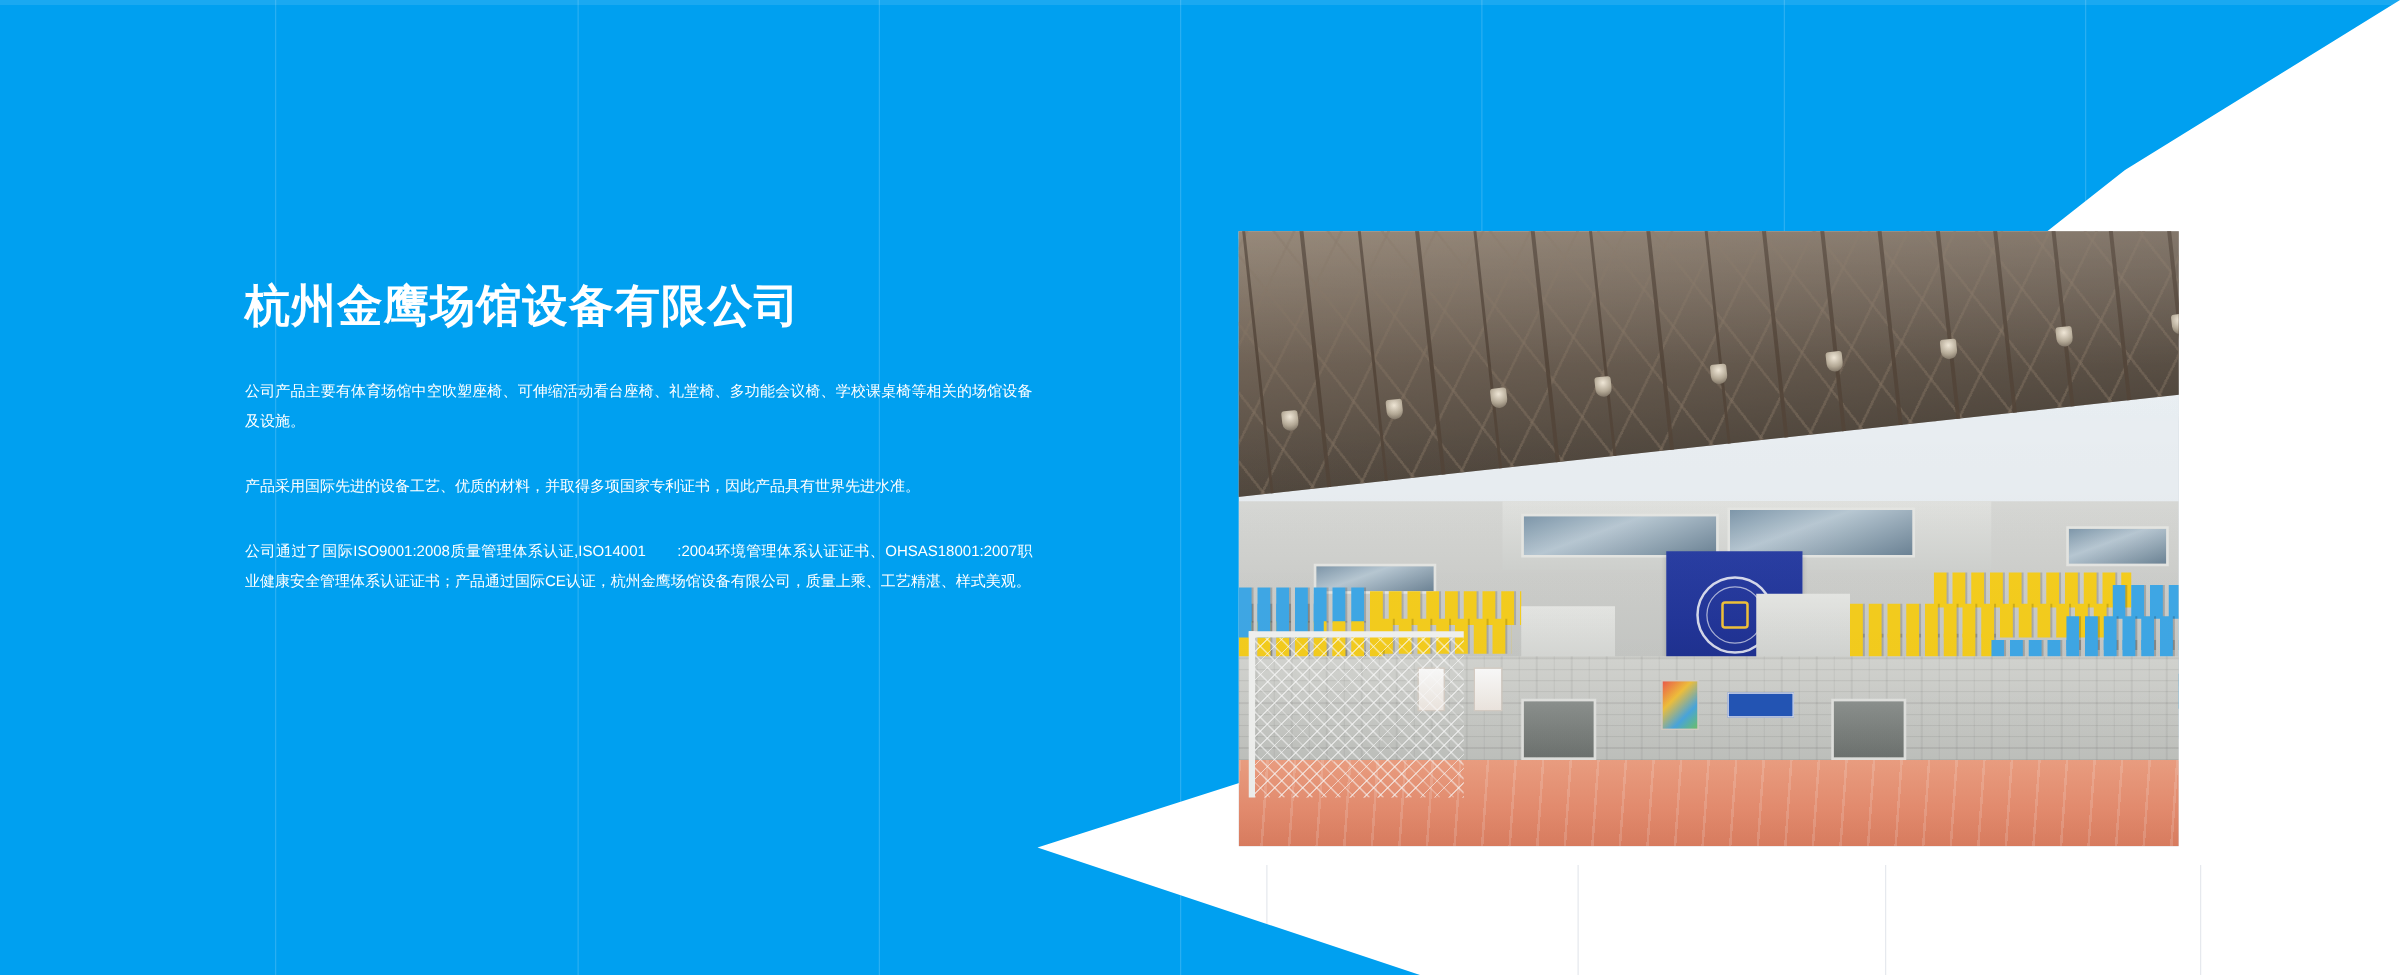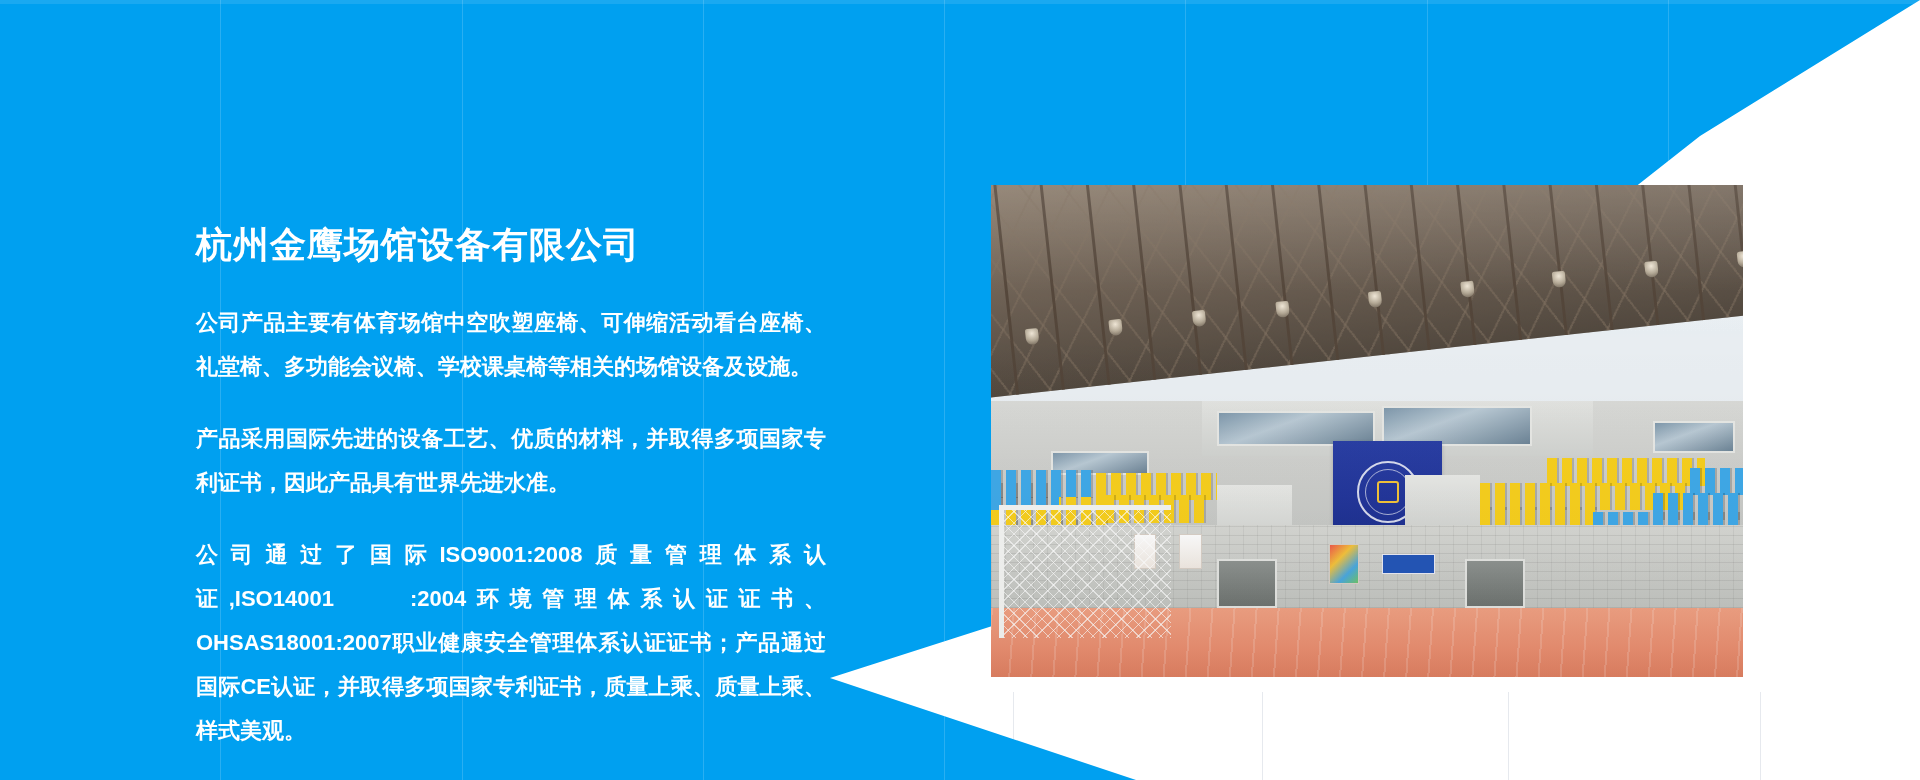--- a/index.html
+++ b/index.html
@@ -79,23 +79,23 @@
   }
   .copy h1 {
     font-size:36px;
     line-height:1.25;
     font-weight:bold;
     letter-spacing:1px;
     margin-bottom:34px;
     white-space:nowrap;
   }
   .copy p {
-    font-size:22px;
+    font-size:12px;
     line-height:2.0;
-    font-weight:700;
+    font-weight:400;
     margin-bottom:28px;
     text-align:justify;
   }
   .copy p:last-child { margin-bottom:0; }
 
   
   .photo-frame {
     position:absolute;
     left:991px; top:185px;
     width:752px; height:492px;
@@ -286,21 +286,21 @@
       <span class="vline" style="left:1185px"></span>
       <span class="vline" style="left:1427px"></span>
       <span class="vline" style="left:1668px"></span>
     </div>
   </div>
 
   <div class="copy">
     <h1>杭州金鹰场馆设备有限公司</h1>
     <p>公司产品主要有体育场馆中空吹塑座椅、可伸缩活动看台座椅、礼堂椅、多功能会议椅、学校课桌椅等相关的场馆设备及设施。</p>
     <p>产品采用国际先进的设备工艺、优质的材料，并取得多项国家专利证书，因此产品具有世界先进水准。</p>
-    <p>公司通过了国际ISO9001:2008质量管理体系认证,ISO14001　　:2004环境管理体系认证证书、OHSAS18001:2007职业健康安全管理体系认证证书；产品通过国际CE认证，并取得多项国家专利证书，质量上乘、质量上乘、样式美观。</p>
+    <p>公司通过了国际ISO9001:2008质量管理体系认证,ISO14001　　:2004环境管理体系认证证书、OHSAS18001:2007职业健康安全管理体系认证证书；产品通过国际CE认证，杭州金鹰场馆设备有限公司，质量上乘、工艺精湛、样式美观。</p>
   </div>
 
   <div class="photo-frame">
     <div class="photo">
 
       <div class="roof-edge"></div>
       <div class="roof"></div>
 
       <div class="lamps">
         <span class="lamp" style="left:4%"></span>

